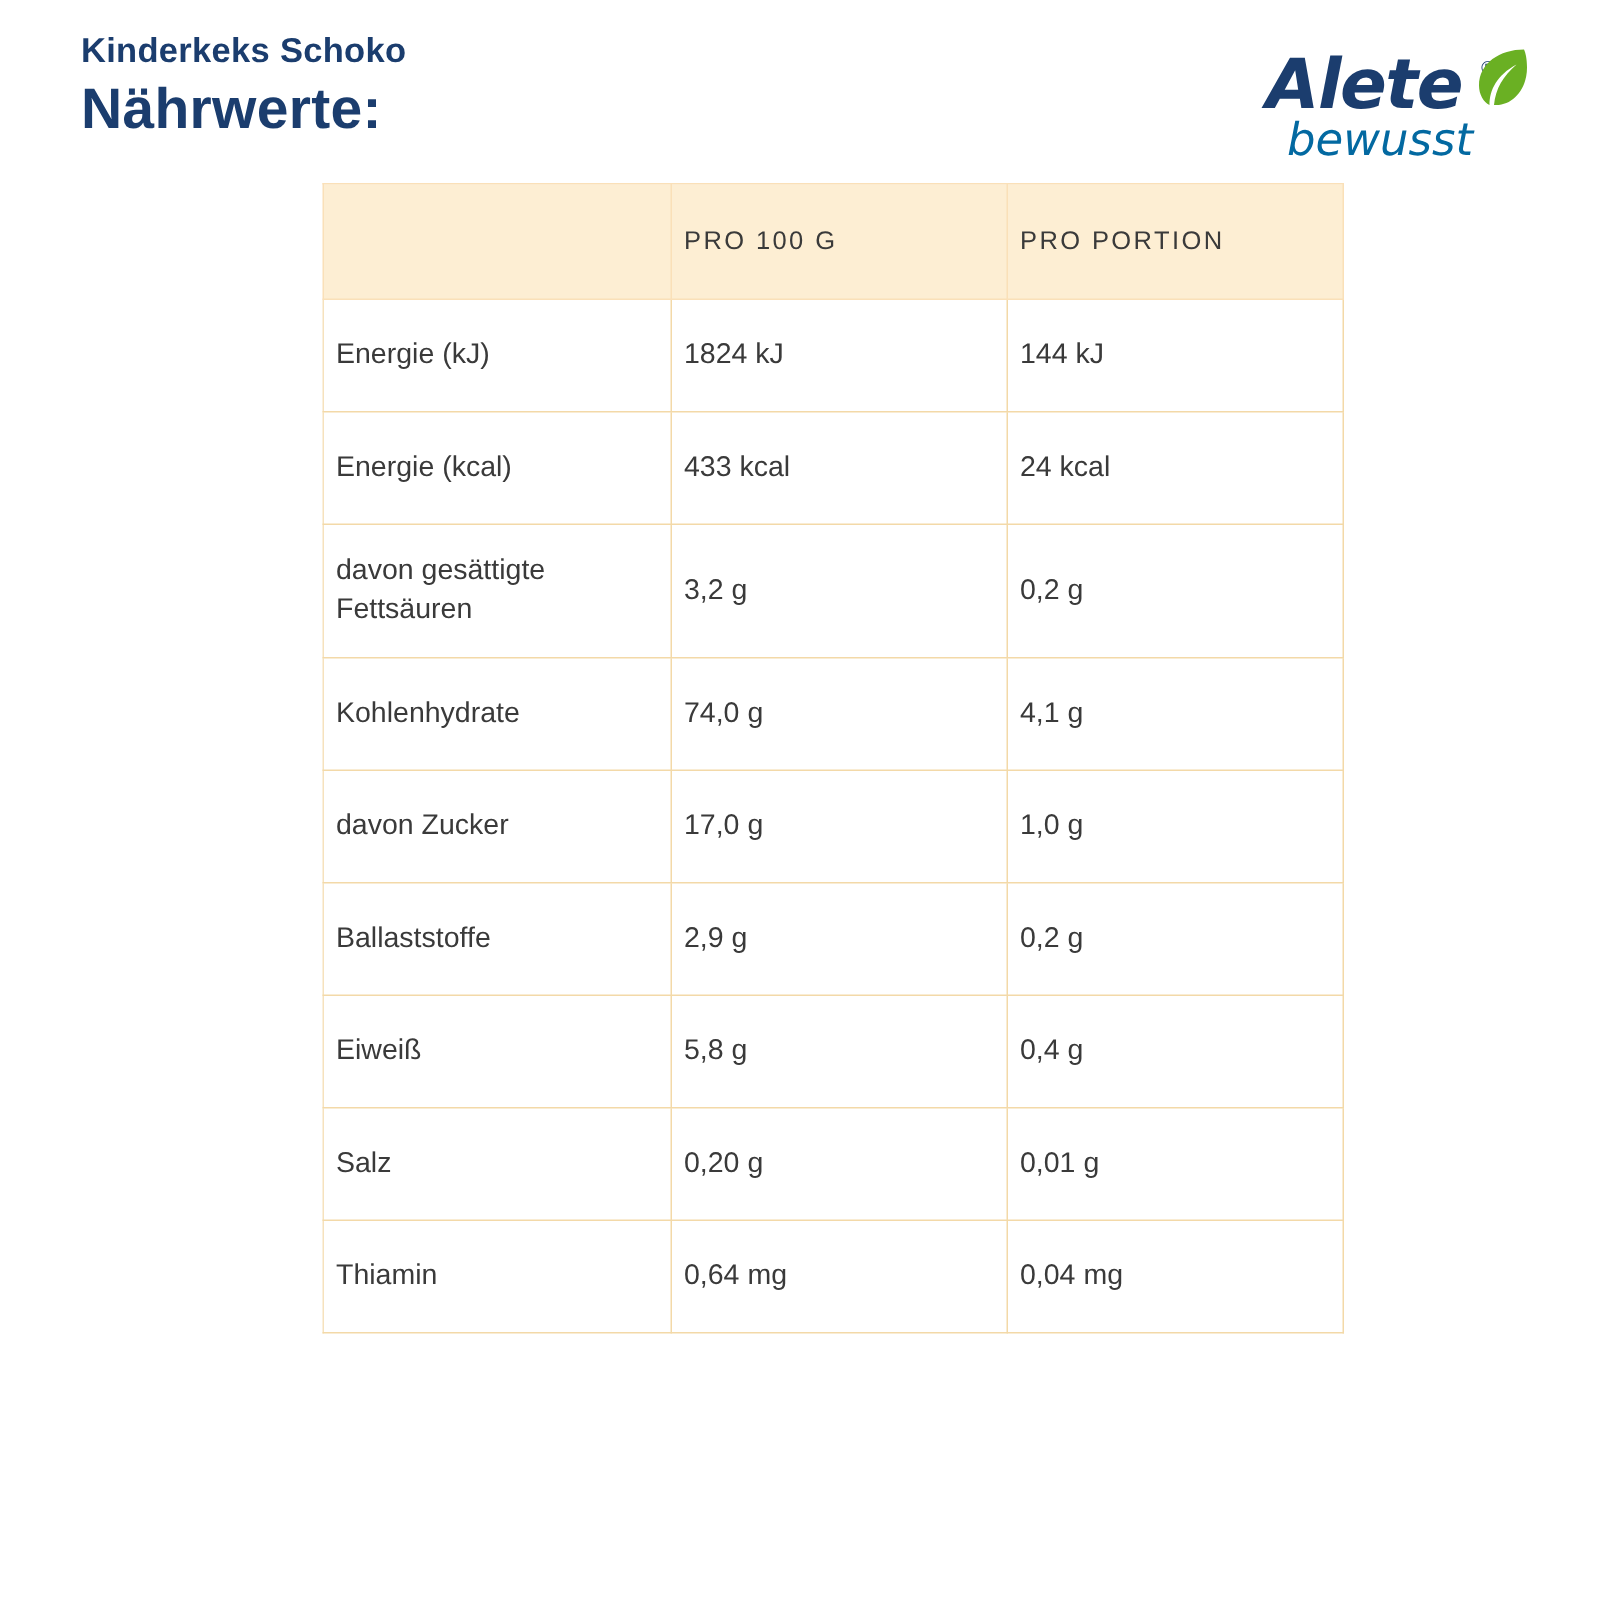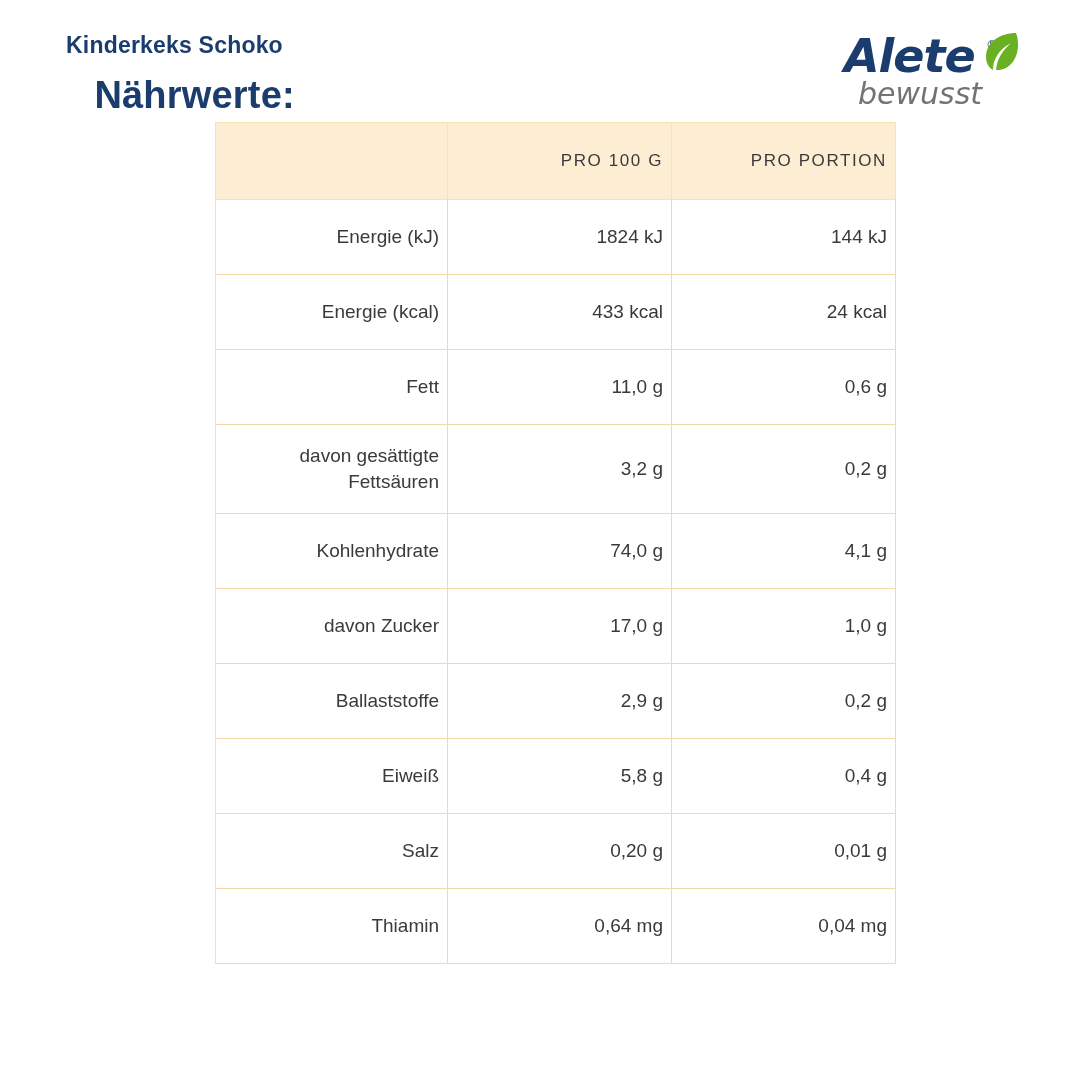--- a/index.html
+++ b/index.html
@@ -34,30 +34,29 @@
     position: absolute;
     top: 0;
     left: 0;
   }
   .subtitle {
     font-size: 23px;
     font-weight: bold;
     color: #1b3d6e;
     letter-spacing: 0.2px;
     line-height: 30px;
-    margin: 12px;
+    margin: 0;
   }
   .maintitle {
     font-size: 38px;
     font-weight: bold;
     color: #1b3d6e;
     line-height: 46px;
     margin: 2px 0 0 0;
     letter-spacing: 0.2px;
-    text-align: right;
   }
 
   
   .logo {
     position: absolute;
     top: 8px;
     right: 0;
     width: 190px;
     height: 96px;
   }
@@ -80,21 +79,21 @@
     font-size: 12px;
     color: #1b3d6e;
     font-family: "DejaVu Sans", sans-serif;
   }
   .logo-bewusst {
     position: absolute;
     top: 52px;
     left: 22px;
     font-size: 30px;
     font-style: italic;
-    color: #737373;
+    color: #0369a1;
     letter-spacing: 0px;
     line-height: 32px;
     font-family: "DejaVu Sans", sans-serif;
   }
   .logo-leaf {
     position: absolute;
     top: 4px;
     right: 6px;
     width: 40px;
     height: 42px;
@@ -112,21 +111,21 @@
     width: 680px;
     table-layout: fixed;
   }
   table.nutrition col.c0 { width: 232px; }
   table.nutrition col.c1 { width: 224px; }
   table.nutrition col.c2 { width: 224px; }
 
   table.nutrition th,
   table.nutrition td {
     border: 1px solid #f3d9a8;
-    text-align: right;
+    text-align: left;
     vertical-align: middle;
     font-size: 19px;
     color: #3a3a3a;
     font-weight: normal;
     padding: 0 8px;
     height: 74px;
     line-height: 26px;
   }
   table.nutrition thead th {
     background: #fdeed3;
@@ -191,25 +190,20 @@
         <tr>
           <td class="label">Energie (kJ)</td>
           <td>1824 kJ</td>
           <td>144 kJ</td>
         </tr>
         <tr>
           <td class="label">Energie (kcal)</td>
           <td>433 kcal</td>
           <td>24 kcal</td>
         </tr>
-        <tr>
-          <td class="label">Fett</td>
-          <td>11,0 g</td>
-          <td>0,6 g</td>
-        </tr>
         <tr class="tall">
           <td class="label">davon gesättigte Fettsäuren</td>
           <td>3,2 g</td>
           <td>0,2 g</td>
         </tr>
         <tr>
           <td class="label">Kohlenhydrate</td>
           <td>74,0 g</td>
           <td>4,1 g</td>
         </tr>

